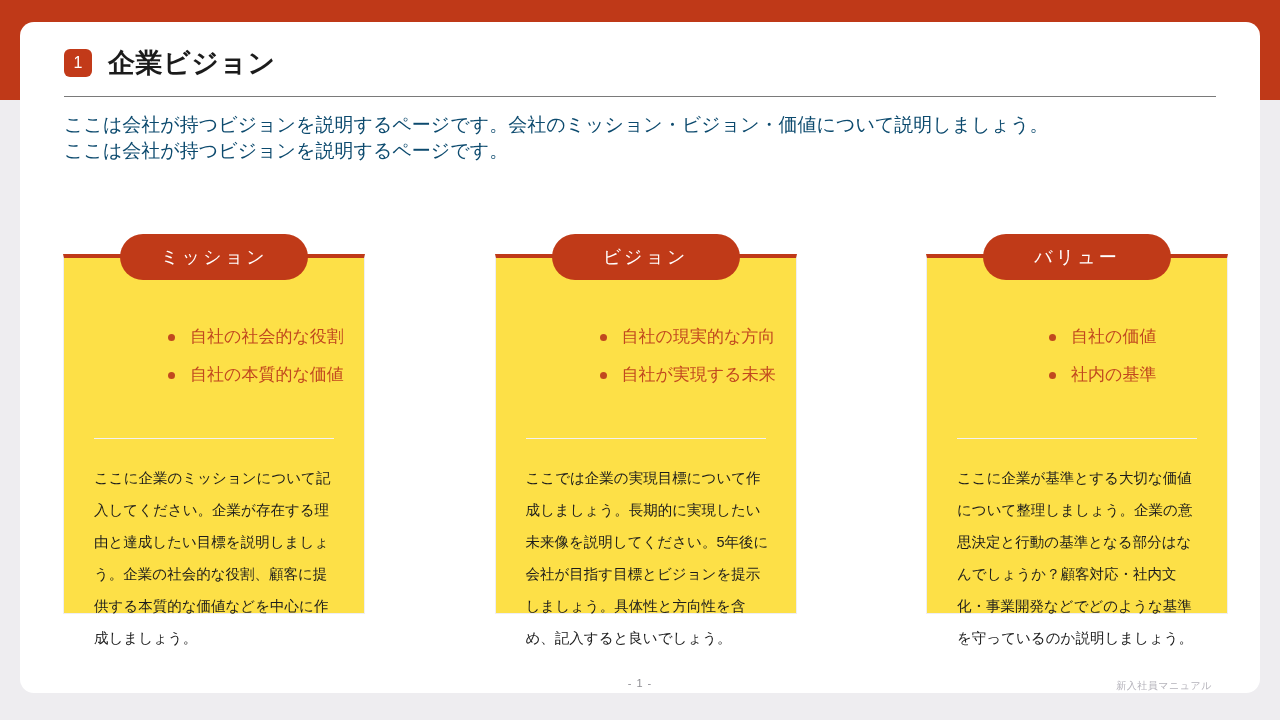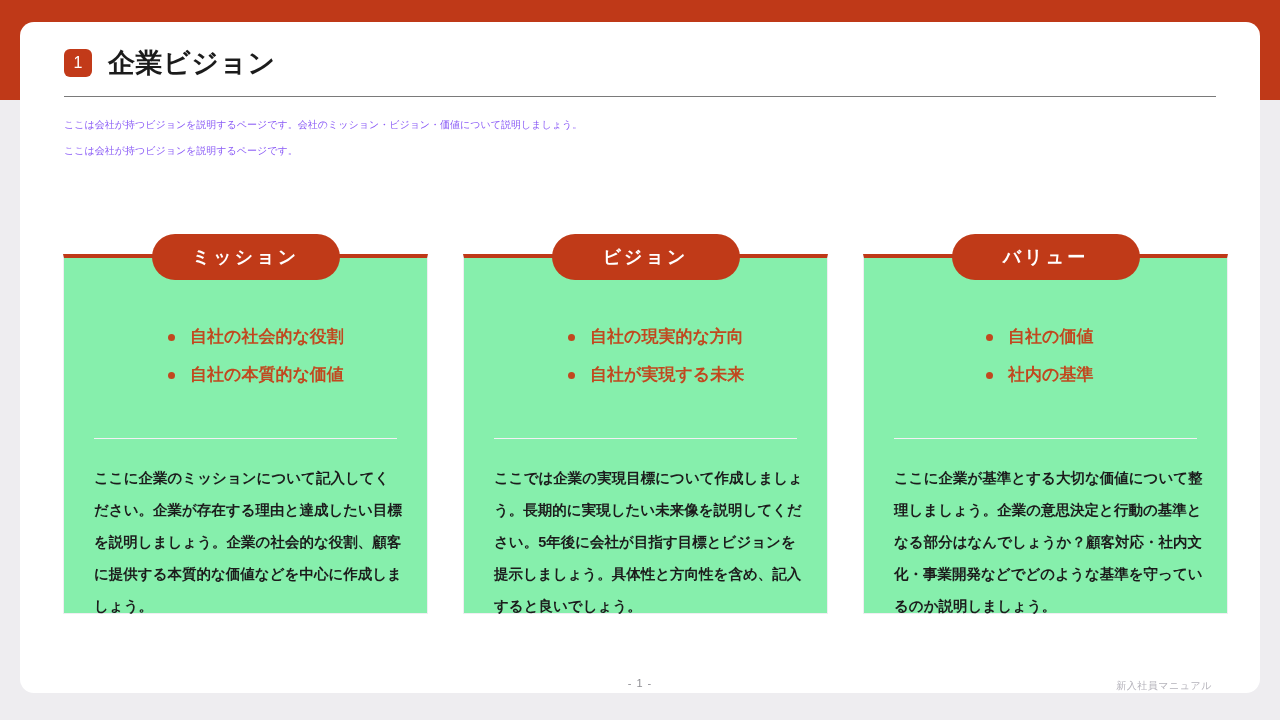--- a/index.html
+++ b/index.html
@@ -79,45 +79,44 @@
     height: 1px;
     background: #7a7a7a;
   }
 
   
   .desc {
     position: absolute;
     left: 44px;
     top: 90px;
     width: 1160px;
-    font-size: 10px;
+    font-size: 19px;
     line-height: 26px;
-    color: #8b5cf6;
+    color: #0c4a6e;
   }
   .desc div { white-space: nowrap; }
 
   
   .cards {
     position: absolute;
     left: 43px;
     top: 232px;
     width: 1165px;
     display: flex;
     justify-content: space-between;
   }
   .card {
     position: relative;
-    width: 365px;
+    width: 302px;
     height: 360px;
     box-sizing: border-box;
-    background: #86efac;
+    background: #fde047;
     border: 1px solid #efeef2;
     border-top: 4px solid #bf3918;
     padding-top: 0;
-    font-weight: bold;
   }
   .pill {
     position: absolute;
     left: 50%;
     transform: translateX(-50%);
     top: -24px;
     min-width: 188px;
     height: 46px;
     border-radius: 23px;
     background: #c03a18;

